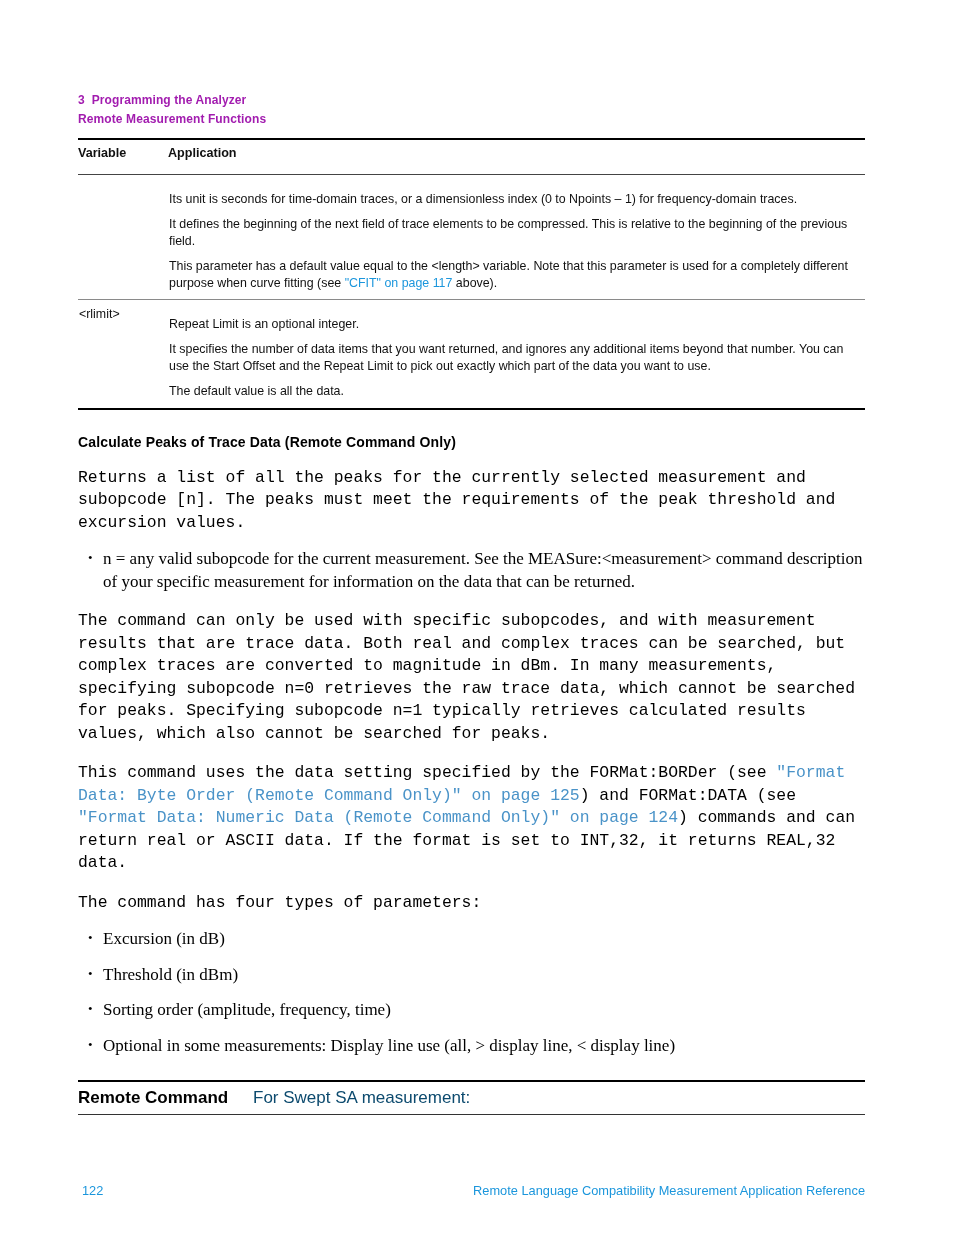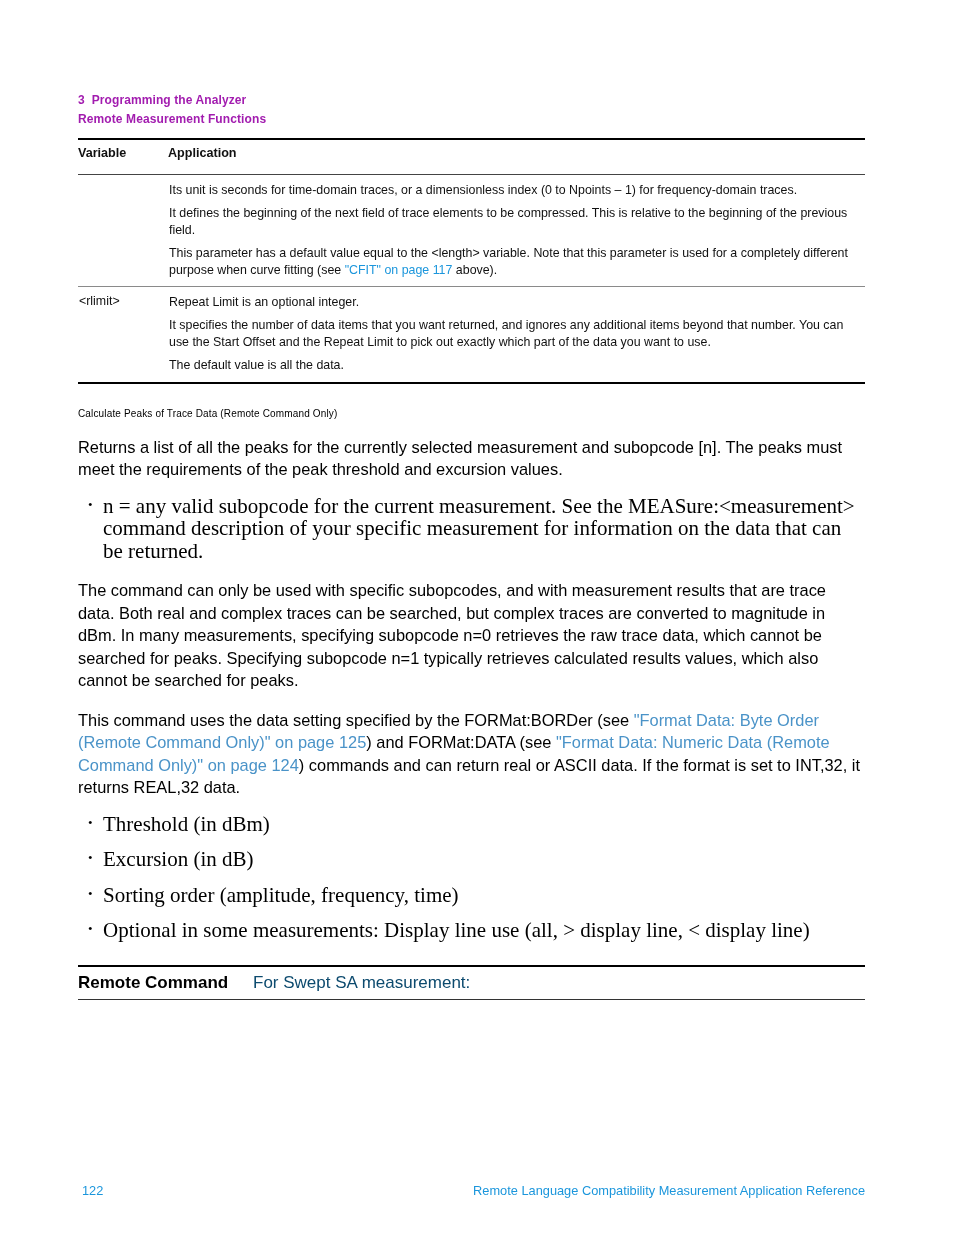--- a/index.html
+++ b/index.html
@@ -68,63 +68,63 @@
     vertical-align: top;
   }
   .spec-table tbody tr.body-row > td {
     padding-top: 7px;
     padding-bottom: 8px;
   }
   .spec-table tr.divider > td {
     border-top: 1.1px solid #8a8a8a;
   }
   .spec-table p {
-    margin: 0 0 7px 0;
+    margin: 9px 0 7px 0;
     line-height: 16.4px;
   }
   .spec-table p:last-child { margin-bottom: 0; }
 
   .link-b {
     color: #1b96dc;
   }
 
   
   .section-heading {
     font-family: "Liberation Sans Narrow", "Liberation Sans", sans-serif;
-    font-size: 10px;
-    font-weight: normal;
+    font-size: 14px;
+    font-weight: bold;
     color: #000000;
     margin: 24px 0 0 0;
     letter-spacing: 0.15px;
   }
 
   
   .prose {
-    font-family: Liberation Sans, sans-serif;
+    font-family: Liberation Mono, monospace;
     font-size: 16.4px;
     line-height: 22.5px;
     margin: 17px 0 0 0;
     text-align: left;
     color: #000000;
   }
   .prose .lnk {
     color: #4a93c8;
   }
 
   
   ul.bullets {
     list-style: none;
     margin: 14px 0 0 0;
     padding: 0;
   }
   ul.bullets li {
     position: relative;
     padding-left: 25px;
     font-family: "Liberation Serif", "DejaVu Serif", serif;
-    font-size: 21px;
+    font-size: 17px;
     line-height: 22.5px;
     margin-bottom: 0;
   }
   ul.bullets li::before {
     content: "\2022";
     position: absolute;
     left: 10px;
     top: -1px;
     font-size: 13px;
     color: #000000;
@@ -221,24 +221,25 @@
   <p class="prose">Returns a list of all the peaks for the currently selected measurement and subopcode [n]. The peaks must meet the requirements of the peak threshold and excursion values.</p>
 
   <ul class="bullets">
     <li>n = any valid subopcode for the current measurement. See the MEASure:&lt;measurement&gt; command description of your specific measurement for information on the data that can be returned.</li>
   </ul>
 
   <p class="prose">The command can only be used with specific subopcodes, and with measurement results that are trace data. Both real and complex traces can be searched, but complex traces are converted to magnitude in dBm. In many measurements, specifying subopcode n=0 retrieves the raw trace data, which cannot be searched for peaks. Specifying subopcode n=1 typically retrieves calculated results values, which also cannot be searched for peaks.</p>
 
   <p class="prose"><span>This command uses the data setting specified by the FORMat:BORDer (see </span><a class="lnk" href="#" style="text-decoration:none">"Format Data: Byte Order (Remote Command Only)" on page 125</a><span>) and FORMat:DATA (see </span><a class="lnk" href="#" style="text-decoration:none">"Format Data: Numeric Data (Remote Command Only)" on page 124</a><span>) commands and can return real or ASCII data. If the format is set to INT,32, it returns REAL,32 data.</span></p>
 
+  <p class="prose">The command has four types of parameters:</p>
 
   <ul class="bullets spaced">
+    <li>Excursion (in dB)</li>
     <li>Threshold (in dBm)</li>
-    <li>Excursion (in dB)</li>
     <li>Sorting order (amplitude, frequency, time)</li>
     <li>Optional in some measurements: Display line use (all, &gt; display line, &lt; display line)</li>
   </ul>
 
   <table class="rc-table rule-top">
     <tbody>
       <tr>
         <td class="rc-label">Remote Command</td>
         <td class="rc-value">For Swept SA measurement:</td>
       </tr>

